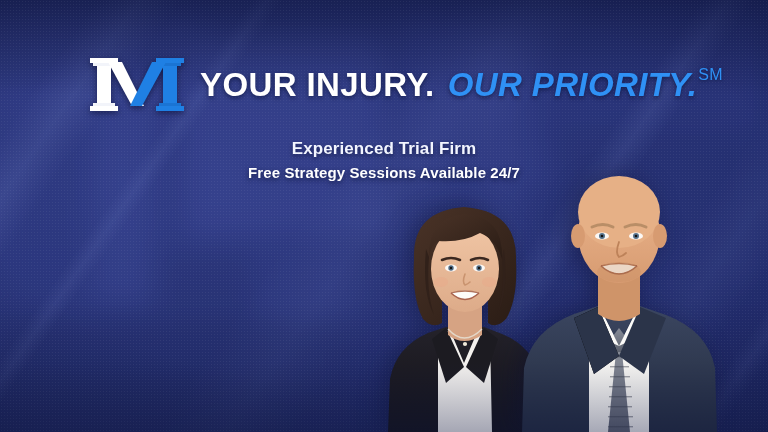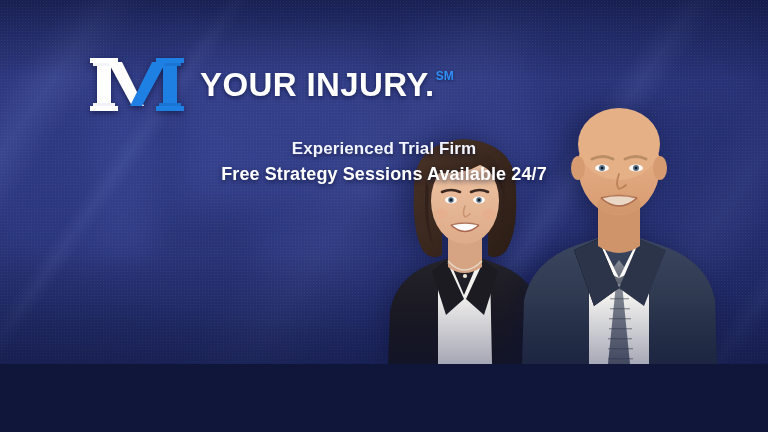--- a/index.html
+++ b/index.html
@@ -1,19 +1,19 @@
 <!DOCTYPE html>
 <html><head>
 <meta charset="utf-8">
 <style>
   html,body{margin:0;padding:0;background:#10163a;}
   body{width:768px;height:432px;overflow:hidden;font-family:"Liberation Sans",sans-serif;}
 
   .banner{
-    position:relative;width:768px;height:364px;overflow:hidden;
+    position:relative;width:768px;height:432px;overflow:hidden;
     background:#242f73;
   }
 
   
   .bg-base{
     position:absolute;inset:0;
     background:
       radial-gradient(120% 90% at 18% 42%, #3a4690 0%, #2c3778 38%, #222c69 70%, #1c2560 100%);
   }
   
@@ -67,32 +67,32 @@
   .hl-text{display:flex;align-items:baseline;white-space:nowrap;}
   .t-white{
     color:#ffffff;font-size:33px;font-weight:bold;letter-spacing:.4px;
     text-shadow:0 2px 4px rgba(6,12,45,.55);
   }
   .t-blue{
     color:#2f91f5;font-size:33px;font-weight:bold;font-style:italic;letter-spacing:.4px;
     margin-left:13px;text-shadow:0 2px 4px rgba(6,12,45,.55);
   }
   .t-sm{
-    color:#2f91f5;font-size:12px;font-weight:bold;
+    color:#2f91f5;font-size:16px;font-weight:normal;
     position:relative;top:-16px;left:1px;letter-spacing:.2px;
     text-shadow:0 1px 3px rgba(6,12,45,.55);
   }
 
   .sub1{
     text-align:center;color:#f2f5ff;font-size:17px;font-weight:bold;
     margin-top:25px;letter-spacing:.1px;
     text-shadow:0 2px 4px rgba(6,12,45,.6);
   }
   .sub2{
-    text-align:center;color:#ffffff;font-size:18px;font-weight:bold;
+    text-align:center;color:#ffffff;font-size:15px;font-weight:bold;
     margin-top:5px;letter-spacing:.1px;
     text-shadow:0 2px 5px rgba(6,12,45,.65);
   }
 
   
   .people{position:absolute;left:0;bottom:0;width:768px;height:300px;}
 
   .person{position:absolute;bottom:0;}
   .person svg{display:block;filter:drop-shadow(-6px 0 12px rgba(10,16,50,.45));}
 
@@ -285,20 +285,21 @@
           <rect x="68" y="50" width="28" height="5" fill="#1f80e4"></rect>
 
           <path d="M20 6 L34 6 L56 50 L44 50 Z" fill="#ffffff"></path>
 
           <path d="M64 6 L78 6 L54 50 L42 50 Z" fill="#1f80e4"></path>
         </svg>
       </div>
 
       <div class="hl-text">
         <span class="t-white">YOUR INJURY.</span>
+        <span class="t-blue">OUR PRIORITY.</span>
         <span class="t-sm">SM</span>
       </div>
     </div>
 
     <div class="sub1">Experienced Trial Firm</div>
     <div class="sub2">Free Strategy Sessions Available 24/7</div>
   </div>
 
 </div>
 

